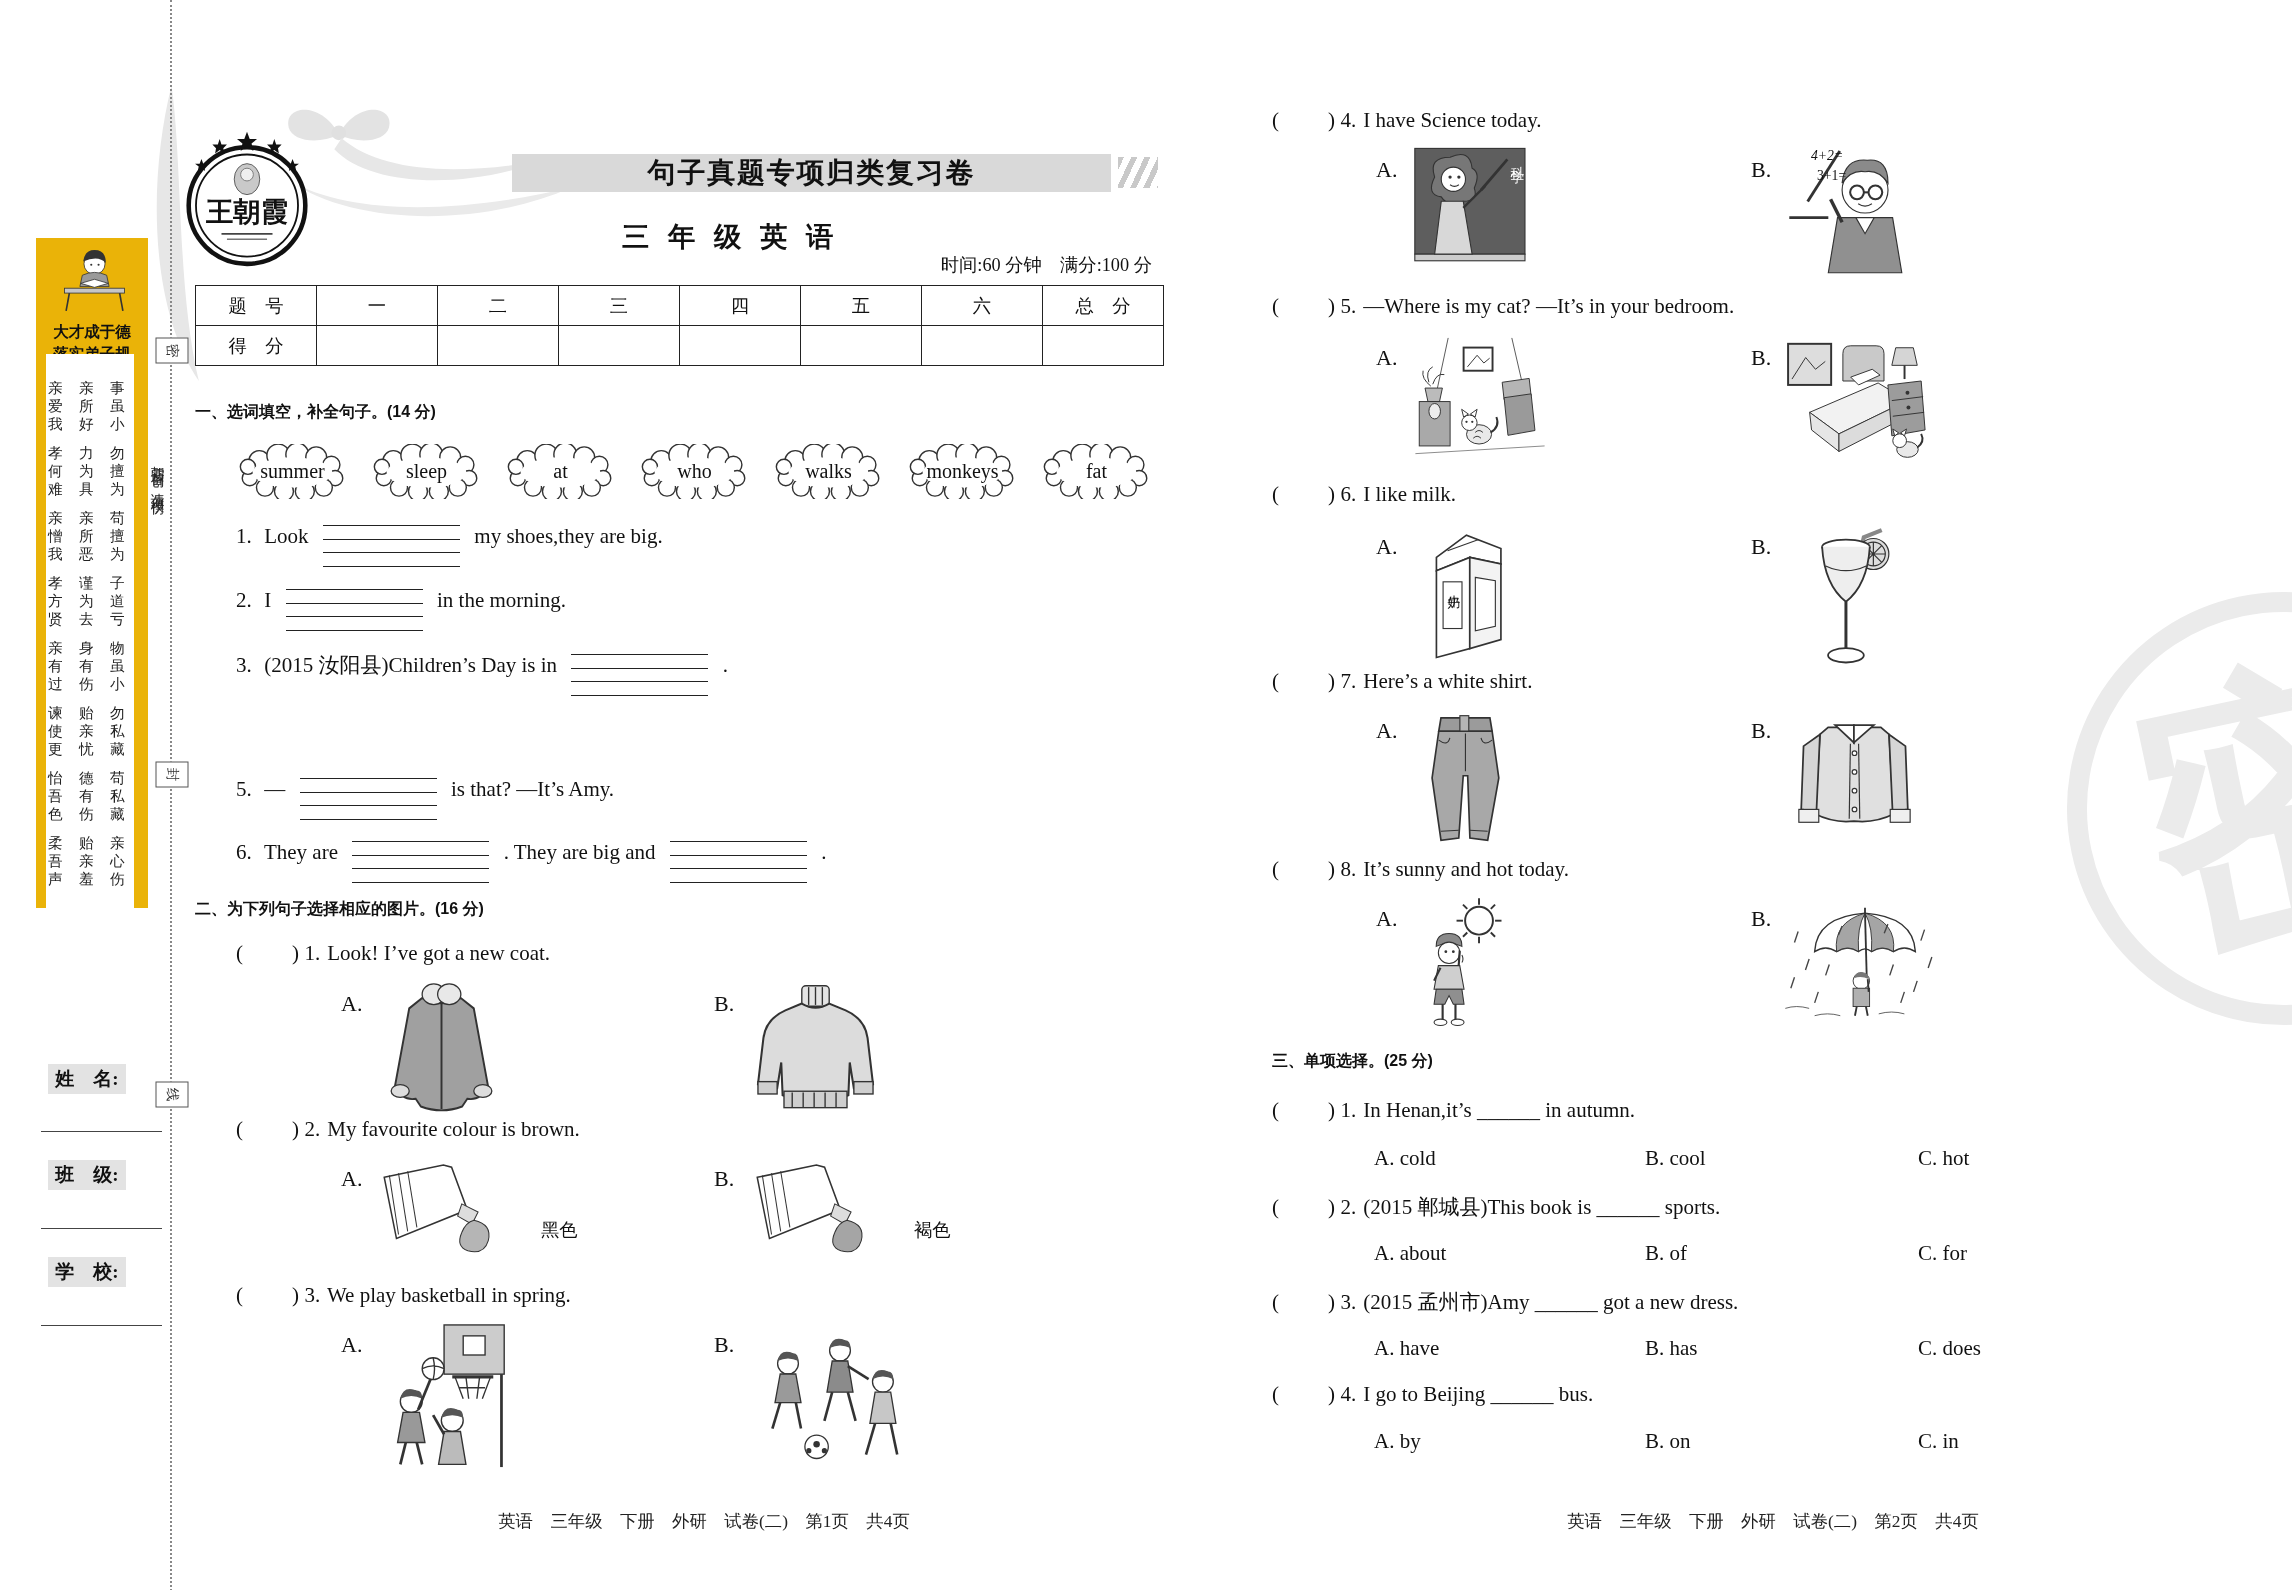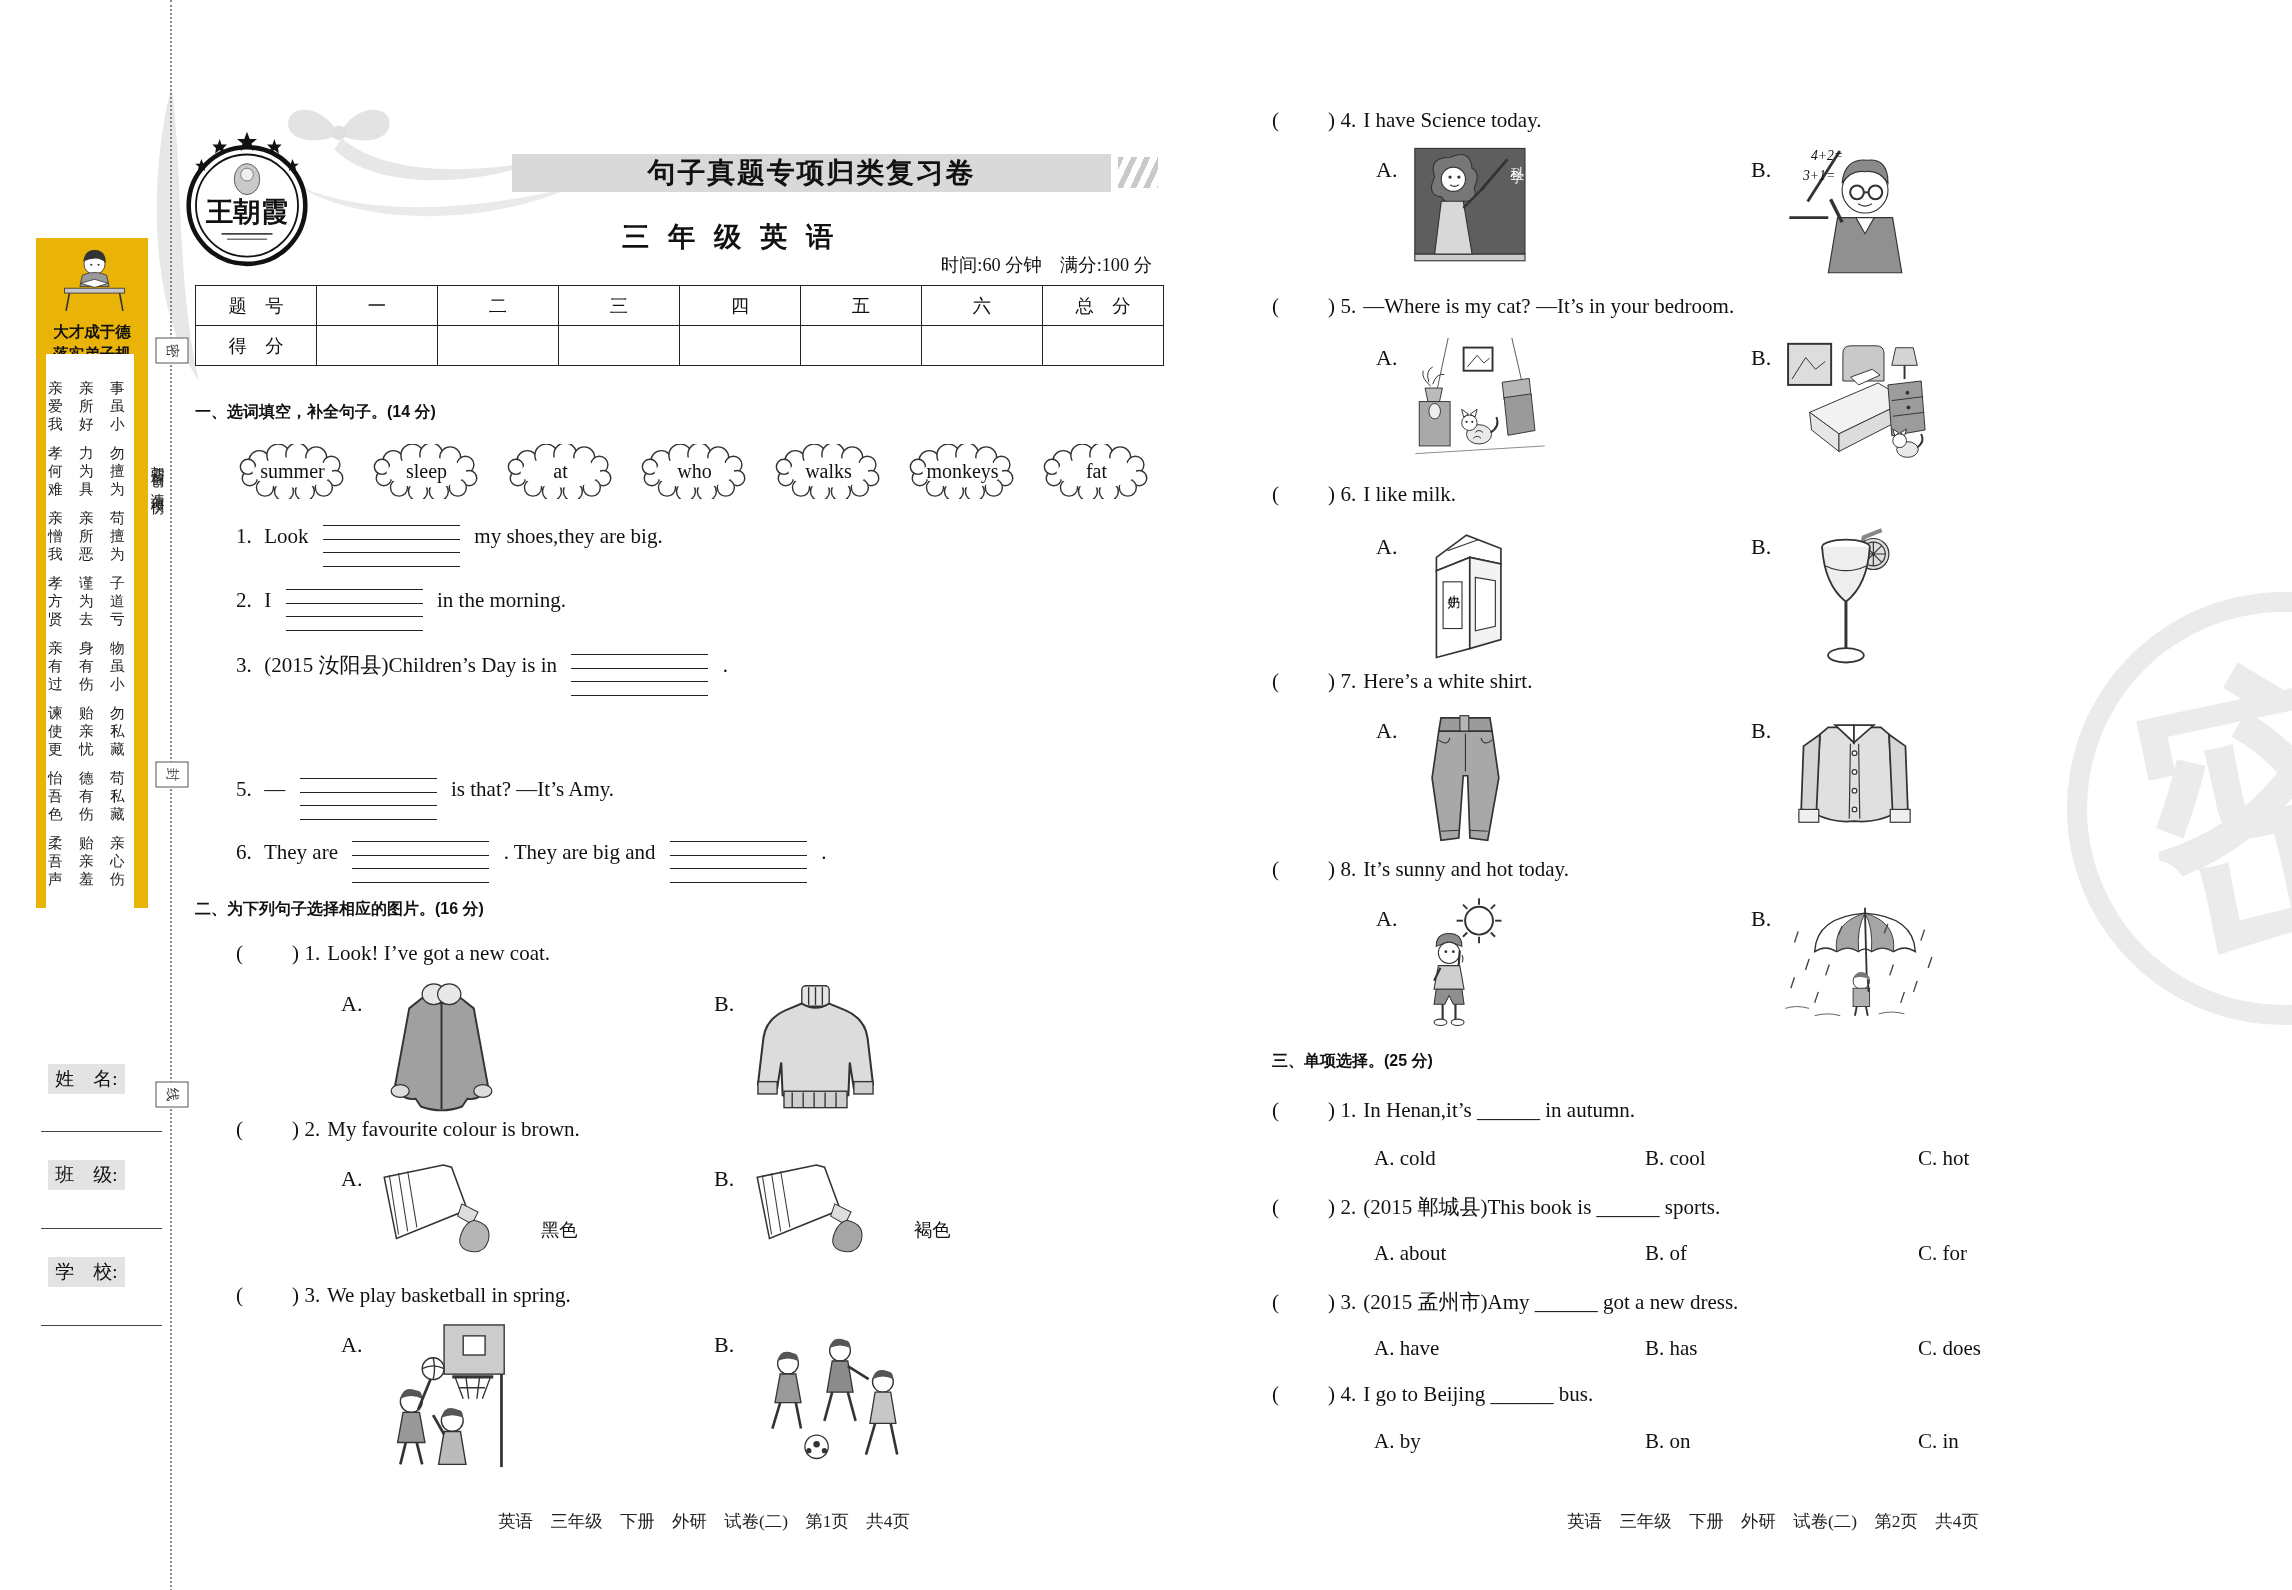--- a/index.html
+++ b/index.html
@@ -15,21 +15,21 @@
   .num{padding:0 1.8px 0 5.5px}
   
   .wblank{display:inline-block;width:137px;height:43px;position:relative;
           vertical-align:-25px;margin:0 9.1px}
   .wblank i{position:absolute;left:0;right:0;height:0;border-top:1.8px solid #222}
   .wblank i:nth-child(1){top:0}.wblank i:nth-child(2){top:13.7px}
   .wblank i:nth-child(3){top:27.4px}.wblank i:nth-child(4){top:41px}
   
   .sidepanel{background:#eab308}
   .vg{width:22px;font-size:14.6px;line-height:18px;margin-bottom:11px;word-break:break-all;color:#222}
-  .flabel{background:#e3e3e3;padding:1.8px 7.3px;font-size:19px;font-weight:normal;white-space:nowrap}
+  .flabel{background:#e3e3e3;padding:1.8px 7.3px;font-size:19px;font-weight:bold;white-space:nowrap}
   .fline{border-top:1.8px solid #444;width:121px}
   .sealbox{width:24px;height:31px;border:1.4px solid #555;background:#fff;
            display:flex;align-items:center;justify-content:center;font-size:13.7px;
            transform-origin:center;color:#333}
   .vnote{writing-mode:vertical-rl;text-orientation:upright;font-size:13.7px;letter-spacing:2.7px;color:#222}
   
   .titlebar{background:#d9d9d9;display:flex;align-items:center;justify-content:center}
   .chev{background:repeating-linear-gradient(115deg,#c9c9c9 0 5.5px,#ffffff 5.5px 12px)}
   
   table.score{border-collapse:collapse}
@@ -490,21 +490,21 @@
       <path d="M48,34 Q50,12 70,14 Q88,12 88,34 Q80,22 68,24 Q56,22 48,34 Z" fill="#8a8a8a" stroke="#333"></path>
       <circle cx="61" cy="42" r="6" fill="none" stroke="#333" stroke-width="1.8"></circle>
       <circle cx="77" cy="42" r="6" fill="none" stroke="#333" stroke-width="1.8"></circle>
       <line x1="67" y1="42" x2="71" y2="42" stroke="#333" stroke-width="1.8"></line>
       <path d="M62,52 Q68,56 74,52" stroke="#333" fill="none"></path>
       <path d="M44,64 L92,64 L100,112 L36,112 Z" fill="#909090" stroke="#333"></path>
       <path d="M60,64 L68,78 L76,64 Z" fill="#fff" stroke="#333"></path>
       <path d="M48,68 L38,48" stroke="#333" stroke-width="3"></path>
     </svg>
     <span class="ovl" style="left:24px;top:3.7px;font-style:italic">4+2=</span>
-    <span class="ovl" style="left:16px;top:24px;font-style:italic">3+1=</span>
+    <span class="ovl" style="left:30px;top:24px;">3+1=</span>
   </span>
 
   <div class="abs item" style="left:1272px;top:294px">
     <span>(</span><span class="gap"></span><span>)</span><span class="num">5.</span>
     <span>—Where is my cat? —It’s in your bedroom.</span>
   </div>
   <span class="abs ablabel" style="left:1376px;top:345px">A.</span>
   <svg class="abs illus" style="left:1407px;top:336px" width="146" height="135" viewBox="0 0 150 140">
     <line x1="42" y1="2" x2="30" y2="58" stroke="#555"></line>
     <line x1="108" y1="2" x2="120" y2="54" stroke="#555"></line>

